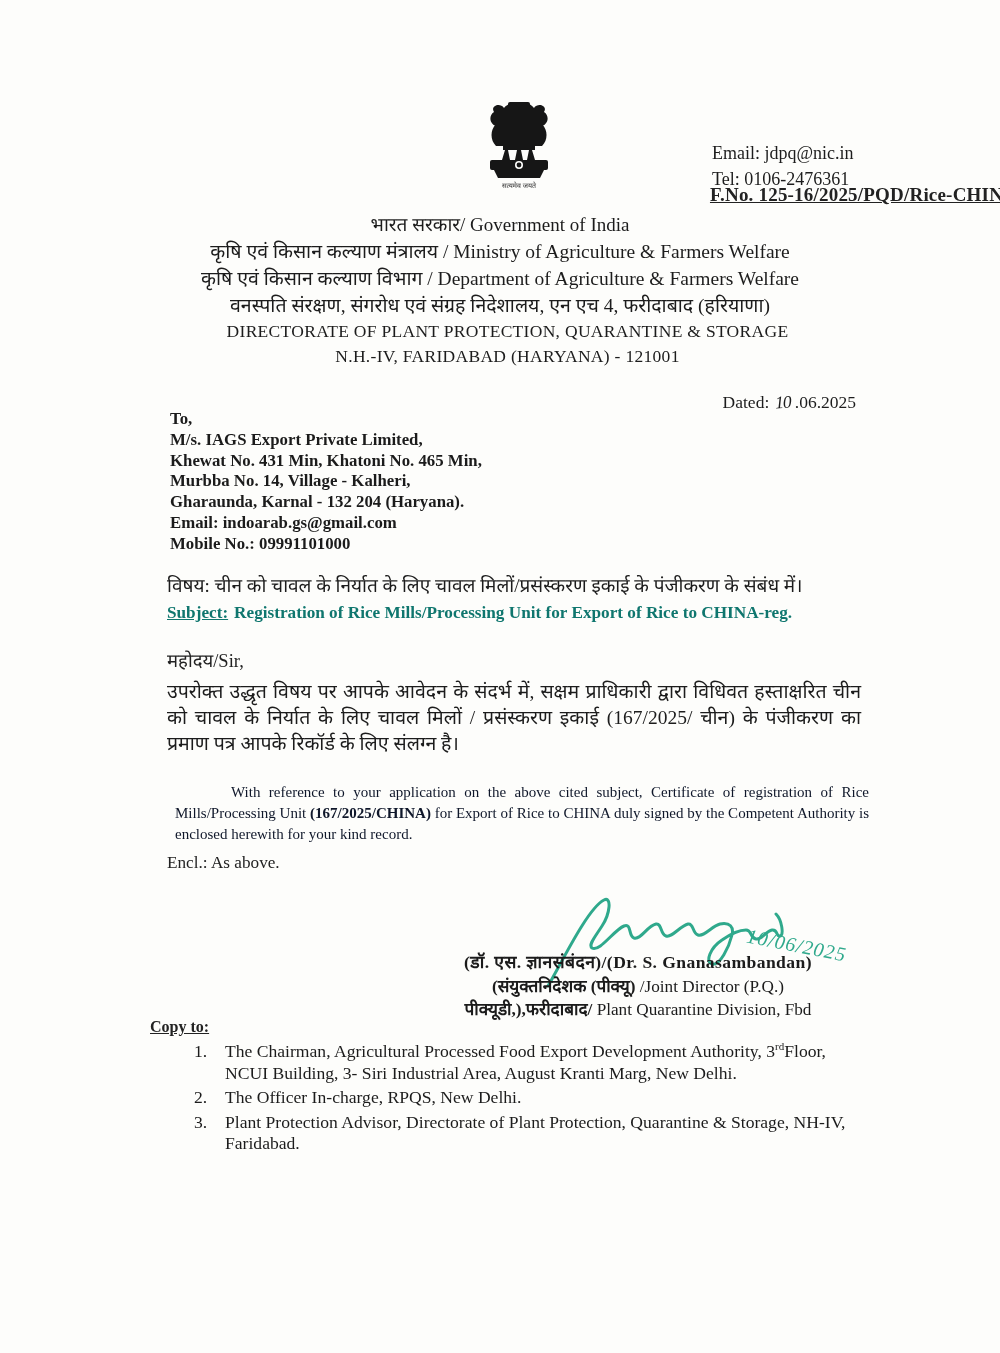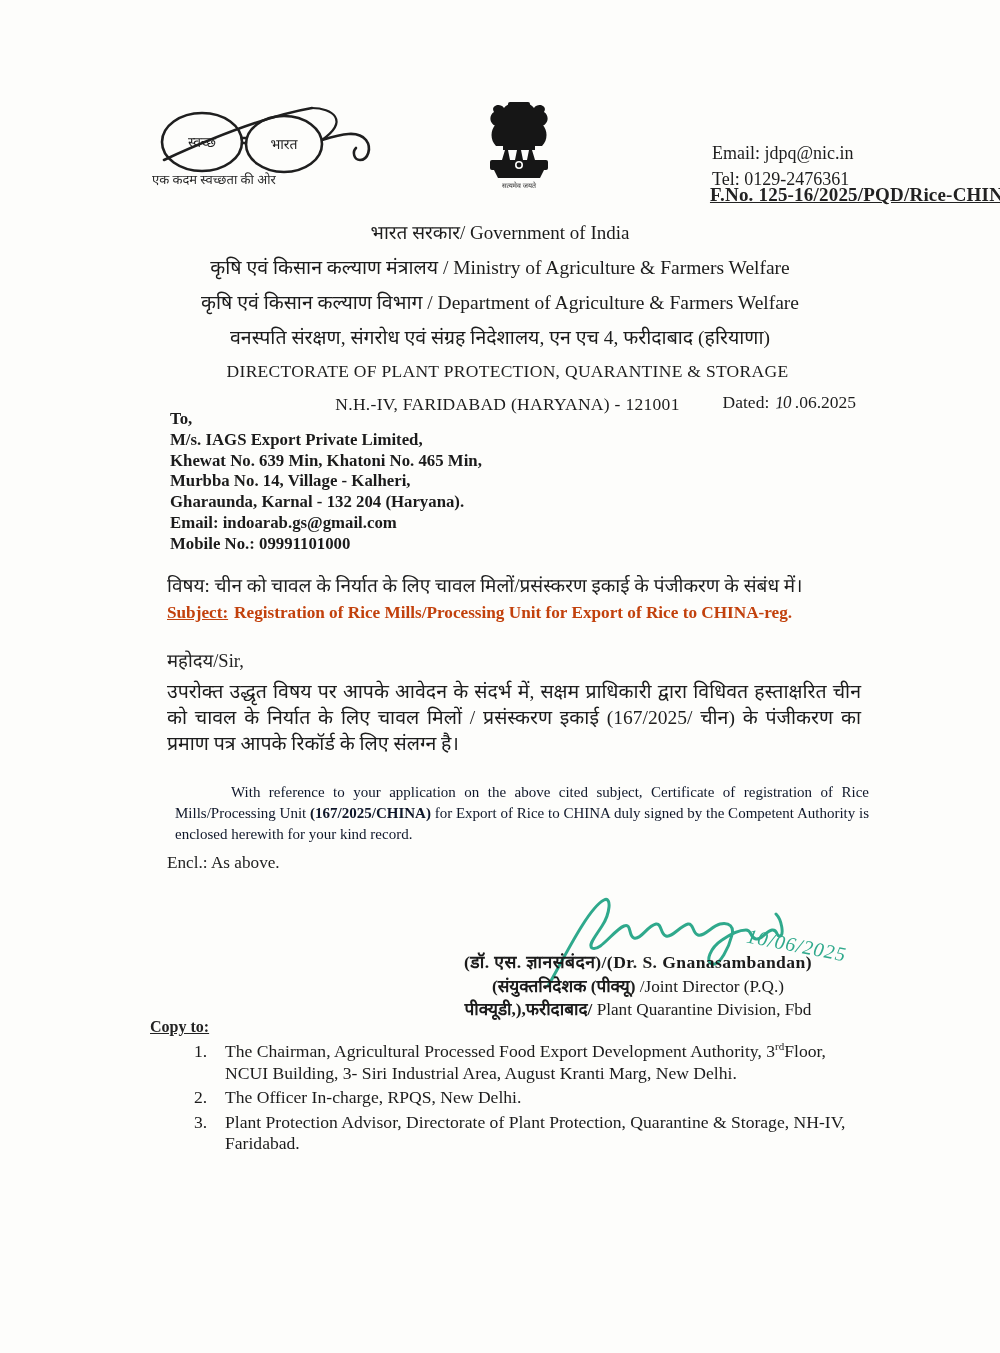--- a/index.html
+++ b/index.html
@@ -20,32 +20,32 @@
 
   
   .swachh{left:146px;top:102px;width:238px;height:88px;}
   .swachh svg{width:100%;height:100%;}
   .emblem{left:460px;top:94px;width:118px;height:96px;}
   .emblem svg{width:100%;height:100%;}
   .contact{left:712px;top:140px;font-size:18px;line-height:26px;color:#1d1d1d;}
 
   .fileno{left:17px;top:184px;width:100%;font-size:19px;letter-spacing:.2px;text-align:right;}
   .orgblock{left:0;top:211px;width:100%;color:#1c1c1c;}
-  .org-line{line-height:27px;margin-top:8px;}
+  .org-line{line-height:27px;}
   .org-hi-en{font-size:19px;}
   .org-big{font-size:19.5px;}
   .org-caps{font-size:17.5px;line-height:25px;letter-spacing:.3px;padding-left:15px;}
 
   .dated{top:392px;right:144px;font-size:17.5px;color:#1d1d1d;}
   .hand-day{display:inline-block;font-style:italic;transform:rotate(-4deg);letter-spacing:-1px;margin:0 4px 0 6px;}
 
   .recipient{left:170px;top:409px;font-size:16.8px;line-height:20.8px;font-weight:bold;color:#1b1b1b;}
 
   .subject-hi{left:167px;top:572px;width:700px;font-size:19px;color:#1c1c1c;}
-  .subject-en{left:167px;top:603px;width:700px;font-size:17.2px;font-weight:bold;color:#c2410c;}
+  .subject-en{left:167px;top:603px;width:700px;font-size:17.2px;font-weight:bold;color:#0f766e;}
   .subject-en .rest{margin-left:6px;}
 
   .salutation{left:167px;top:647px;font-size:18.5px;}
 
   .body-hi{left:167px;top:679px;width:694px;font-size:19.5px;line-height:25.8px;text-align:justify;color:#1c1c1c;margin:0;}
   .body-en{left:167px;top:774px;width:694px;font-size:15px;line-height:20.9px;text-align:justify;text-indent:56px;color:#0f172a;margin:8px;}
   .encl{left:167px;top:853px;font-size:17.2px;}
 
   
   .sig-scribble{left:518px;top:890px;width:268px;height:100px;}
@@ -62,35 +62,20 @@
   .copy-item{display:flex;margin-bottom:3px;}
   .copy-item .num{width:31px;flex:0 0 31px;}
   .copy-item .txt{flex:1;}
   sup{font-size:11px;line-height:0;}
 </style>
 </head>
 <body>
 
 <div class="page">
 
-  <div class="abs swachh">
-    <svg viewBox="0 0 238 88">
-      <g fill="none" stroke="#1f1f1f" stroke-width="2.6" stroke-linecap="round">
-        <ellipse cx="56" cy="40" rx="40" ry="29"></ellipse>
-        <ellipse cx="138" cy="42" rx="38" ry="28"></ellipse>
-        <path d="M96,36 L100,36 M96,41 L100,41"></path>
-        <path d="M18,58 C70,34 120,14 166,6"></path>
-        <path d="M176,38 C196,32 212,28 220,38 C226,46 222,58 214,58 C208,58 206,50 210,46"></path>
-        <path d="M166,6 C186,6 204,18 176,38" stroke-width="2.2"></path>
-      </g>
-      <text x="56" y="45" text-anchor="middle" font-size="14" fill="#1f1f1f">स्वच्छ</text>
-      <text x="138" y="47" text-anchor="middle" font-size="14" fill="#1f1f1f">भारत</text>
-      <text x="6" y="82" font-size="13" fill="#2a2a2a">एक कदम स्वच्छता की ओर</text>
-    </svg>
-  </div>
 
   <div class="abs emblem">
     <svg viewBox="0 0 118 96">
       <g fill="#161616">
         <rect x="48" y="8" width="22" height="10" rx="2"></rect>
         <path d="M34,18 C30,12 40,8 44,14 C48,8 58,8 59,16 C60,8 70,8 74,14 C78,8 88,12 84,18 C90,22 88,30 82,32 L36,32 C30,30 28,22 34,18 Z"></path>
         <path d="M36,30 C30,36 30,46 36,52 L44,52 L44,30 Z"></path>
         <path d="M82,30 C88,36 88,46 82,52 L74,52 L74,30 Z"></path>
         <rect x="43" y="28" width="32" height="28"></rect>
         <path d="M45,56 l-3,10 h8 l-2,-10 Z M57,56 l-2,10 h8 l-2,-10 Z M69,56 l-2,10 h8 l-3,-10 Z"></path>
@@ -98,21 +83,21 @@
         <circle cx="59" cy="71" r="4" fill="#fdfdfb"></circle>
         <circle cx="59" cy="71" r="2.4"></circle>
         <path d="M34,76 L84,76 L80,84 L38,84 Z"></path>
       </g>
       <text x="59" y="94" text-anchor="middle" font-size="7" fill="#2a2a2a">सत्यमेव जयते</text>
     </svg>
   </div>
 
   <div class="abs contact">
     <div>Email: jdpq@nic.in</div>
-    <div>Tel: 0129-2476361</div>
+    <div>Tel: 0106-2476361</div>
   </div>
 
   <div class="abs center fileno">
     <span class="bold u">F.No. 125-16/2025/PQD/Rice-CHINA</span>
   </div>
 
   <div class="abs orgblock center">
     <div class="org-line org-hi-en">भारत सरकार/ Government of India</div>
     <div class="org-line org-big">कृषि एवं किसान कल्याण मंत्रालय / Ministry of Agriculture &amp; Farmers Welfare</div>
     <div class="org-line org-big">कृषि एवं किसान कल्याण विभाग / Department of Agriculture &amp; Farmers Welfare</div>
@@ -121,21 +106,21 @@
     <div class="org-line org-caps">N.H.-IV, FARIDABAD (HARYANA) - 121001</div>
   </div>
 
   <div class="abs dated">
     <span>Dated:</span><span class="hand-day">10</span><span>.06.2025</span>
   </div>
 
   <div class="abs recipient">
     <div>To,</div>
     <div>M/s. IAGS Export Private Limited,</div>
-    <div>Khewat No. 639 Min, Khatoni No. 465 Min,</div>
+    <div>Khewat No. 431 Min, Khatoni No. 465 Min,</div>
     <div>Murbba No. 14, Village - Kalheri,</div>
     <div>Gharaunda, Karnal - 132 204 (Haryana).</div>
     <div>Email: indoarab.gs@gmail.com</div>
     <div>Mobile No.: 09991101000</div>
   </div>
 
   <div class="abs subject-hi">विषय: चीन को चावल के निर्यात के लिए चावल मिलों/प्रसंस्करण इकाई के पंजीकरण के संबंध में।</div>
   <div class="abs subject-en">
     <span class="u">Subject:</span><span class="rest">Registration of Rice Mills/Processing Unit for Export of Rice to CHINA-reg.</span>
   </div>

